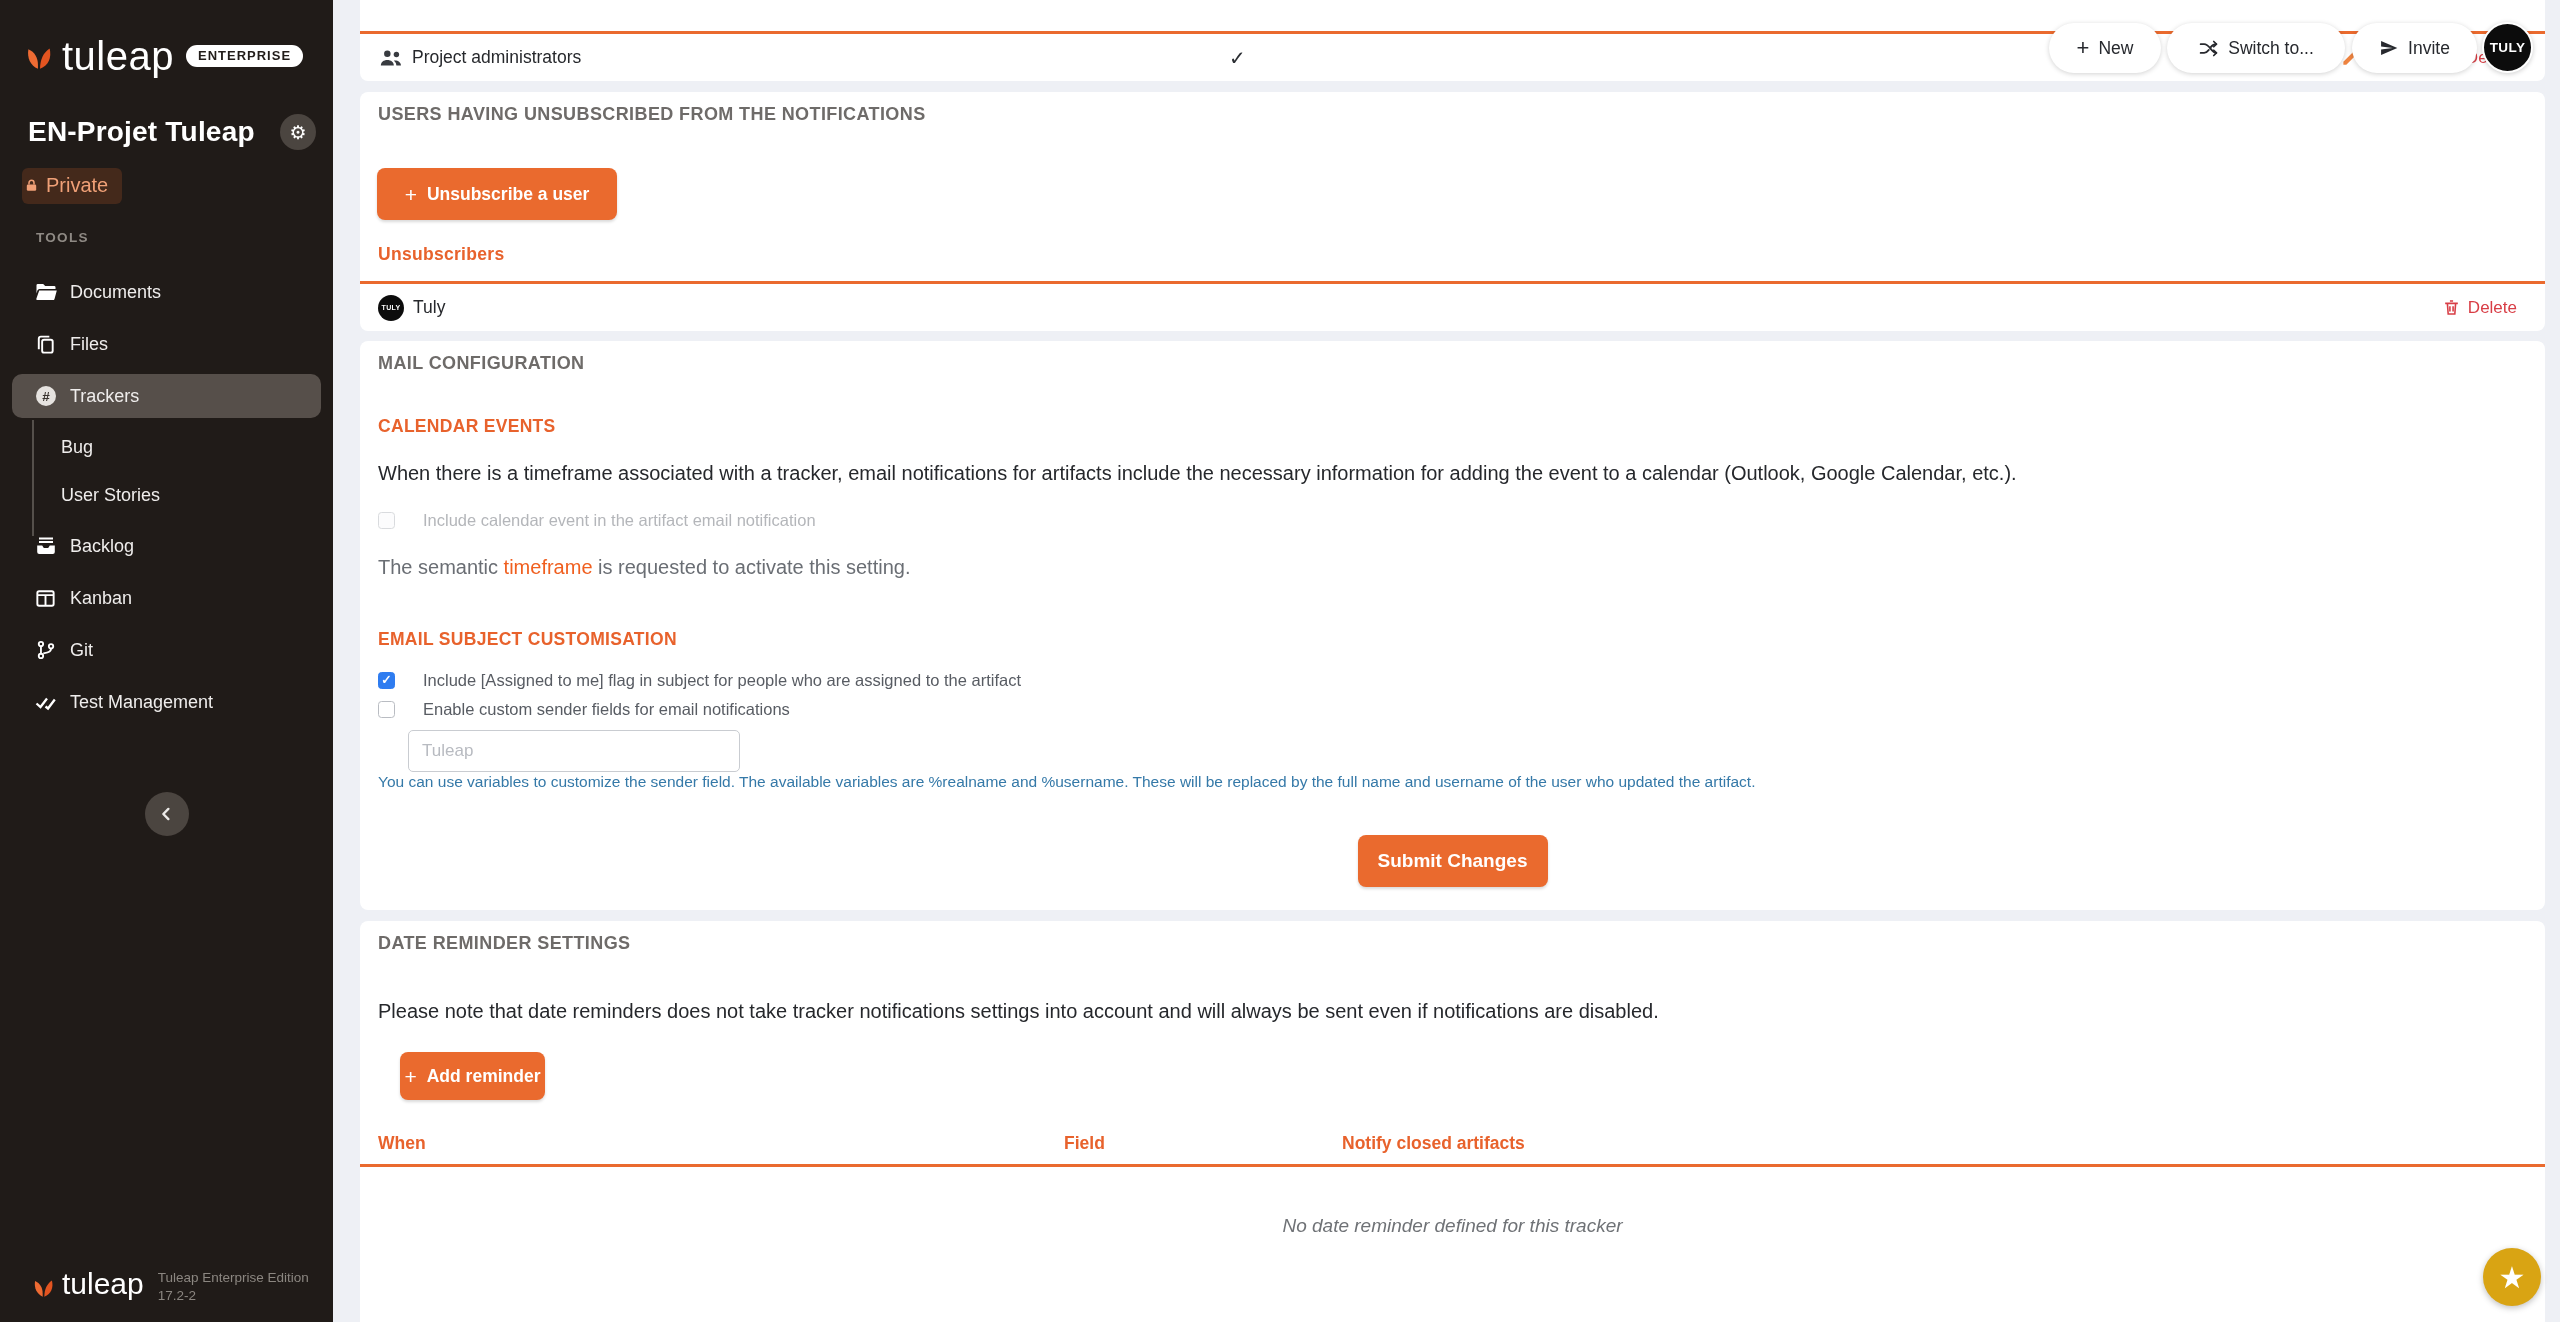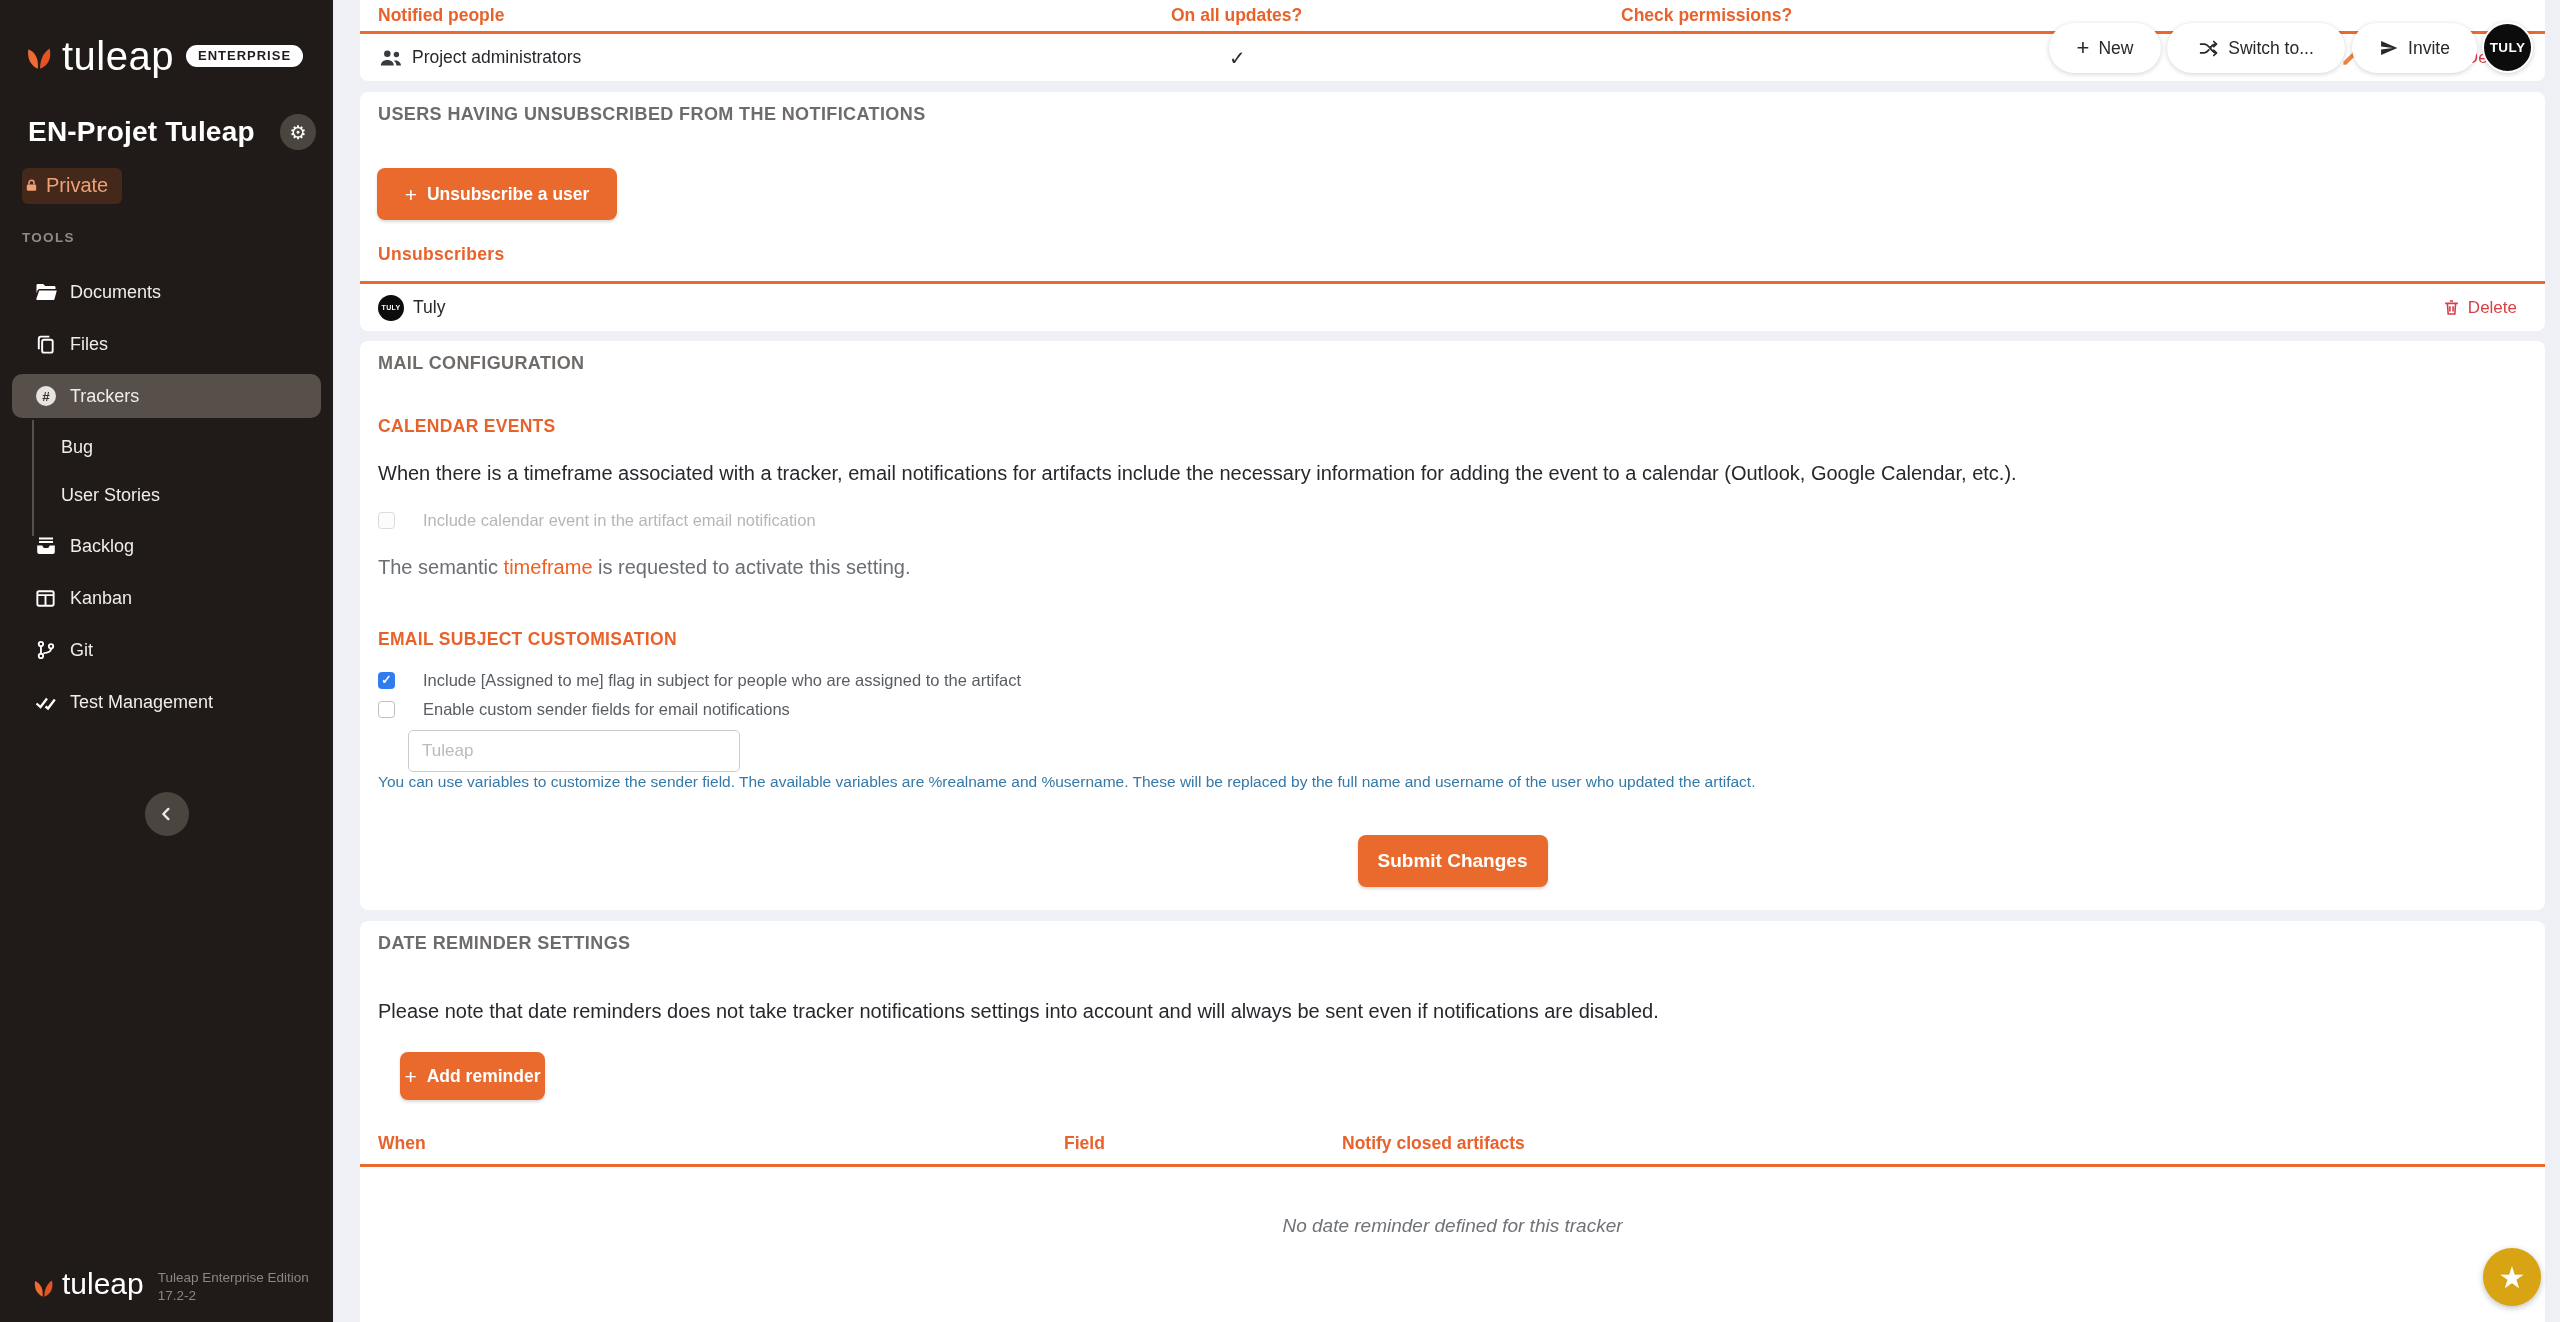--- a/index.html
+++ b/index.html
@@ -26,21 +26,21 @@
   
   .sidebar{position:absolute;left:0;top:0;width:333px;height:1322px;background:var(--sidebar-bg);}
   .logo-row{position:absolute;left:22px;top:36px;display:flex;align-items:center;}
   .logo-tulip{width:34px;height:34px;display:inline-block;}
   .logo-text{color:#fff;font-size:40px;font-weight:500;letter-spacing:.5px;margin-left:6px;line-height:1;}
   .enterprise-badge{margin-left:12px;background:#fff;color:#221d1a;font-size:13px;font-weight:700;letter-spacing:1px;padding:4px 12px;border-radius:12px;line-height:1.1;}
   .project-row{position:absolute;left:28px;top:116px;width:290px;}
   .project-name{color:#fff;font-size:28px;font-weight:700;letter-spacing:.2px;}
   .gear-btn{position:absolute;left:252px;top:-2px;width:36px;height:36px;border-radius:50%;background:#4b4540;border:none;color:#fff;font-size:19px;display:flex;align-items:center;justify-content:center;cursor:pointer;}
   .private-badge{position:absolute;left:22px;top:168px;background:#44291b;color:#f0a077;font-size:20px;font-weight:500;padding:6px 14px 7px 2px;border-radius:6px;display:inline-flex;align-items:center;gap:7px;}
-  .tools-label{position:absolute;left:22px;top:230px;color:#8f8a84;font-size:13.5px;font-weight:700;letter-spacing:1.3px;}
+  .tools-label{position:absolute;left:36px;top:230px;color:#8f8a84;font-size:13.5px;font-weight:700;letter-spacing:1.3px;}
   .nav{position:absolute;left:0;top:262px;width:333px;}
   .nav-item{position:relative;height:44px;margin:8px 12px;display:flex;align-items:center;padding-left:21px;color:#efedec;font-size:18px;font-weight:500;border-radius:10px;cursor:pointer;}
   .nav-item .nav-ico{width:25px;height:25px;margin-right:12px;display:inline-flex;align-items:center;justify-content:center;flex:0 0 25px;}
   .nav-item.active{background:var(--sidebar-active);}
   .nav-sub{position:relative;}
   .nav-connector{position:absolute;left:32px;top:-6px;width:2px;height:116px;background:#55504b;}
   .nav-subitem{height:42px;margin:6px 12px;display:flex;align-items:center;padding-left:49px;color:#efedec;font-size:18px;font-weight:500;border-radius:10px;cursor:pointer;}
   .collapse-btn{position:absolute;left:145px;top:792px;width:44px;height:44px;border-radius:50%;background:#4b4540;border:none;display:flex;align-items:center;justify-content:center;cursor:pointer;}
   .side-footer{position:absolute;left:30px;top:1266px;display:flex;align-items:flex-start;}
   .side-footer .logo-tulip{width:27px;height:27px;margin-top:7px;}
@@ -250,25 +250,20 @@
     </span>
     <span class="footer-logo-text">tuleap</span>
     <span class="footer-meta">
       <span>Tuleap Enterprise Edition</span><br>
       <span>17.2-2</span>
     </span>
   </div>
 </aside>
 
 <section class="card card1">
-  <div class="thead grid3">
-    <span class="th-orange">Notified people</span>
-    <span class="th-orange">On all updates?</span>
-    <span class="th-orange">Check permissions?</span>
-  </div>
   <div class="orange-rule" style="top:31px;"></div>
   <div class="trow grid3">
     <span class="name-cell">
       <span>
         <svg viewBox="0 0 24 24" width="26" height="26" fill="#383b40">
           <circle cx="8.6" cy="8" r="3"></circle>
           <path d="M2.6 19c0-3.2 2.6-5.2 6-5.2s6 2 6 5.2z"></path>
           <circle cx="17" cy="8.8" r="2.5"></circle>
           <path d="M15.6 14.2c3.3 0 5.6 1.8 5.6 4.8h-4.2a6.9 6.9 0 0 0-2.4-4.6z"></path>
         </svg>

